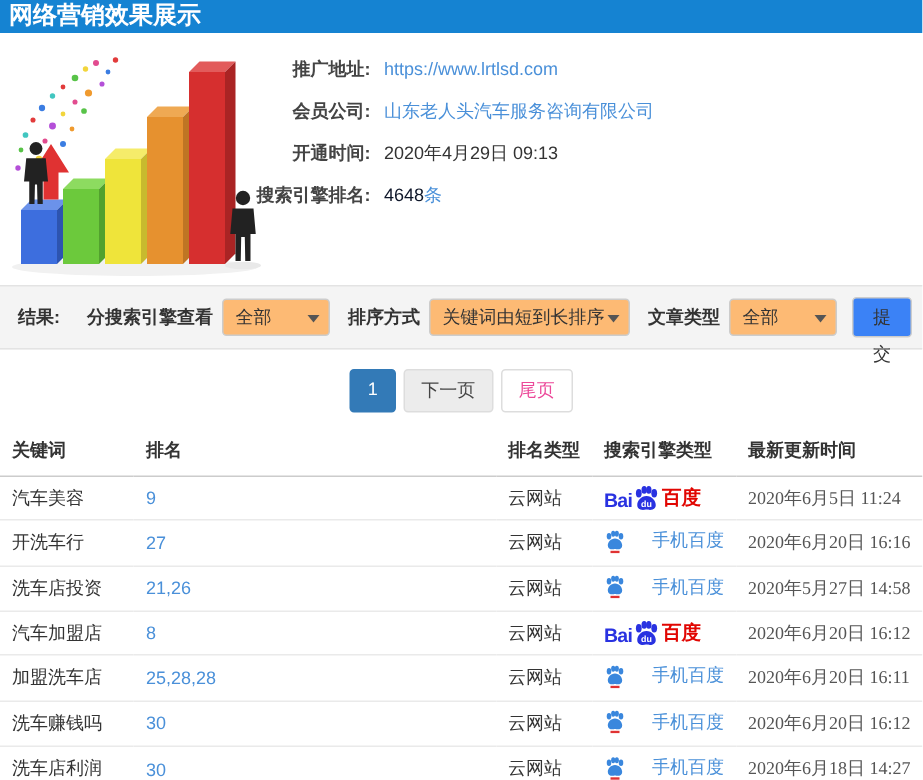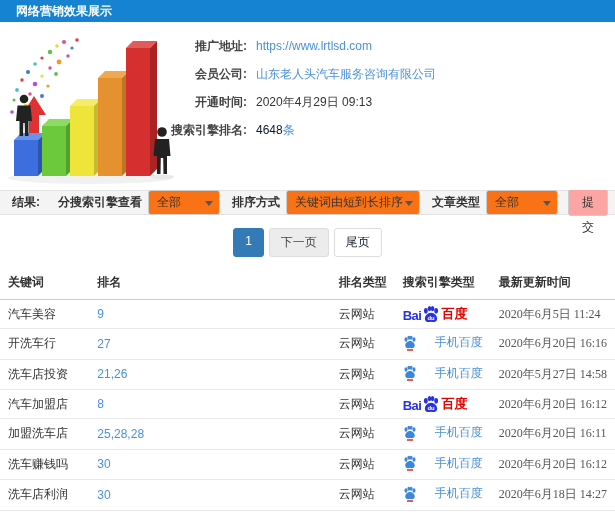--- a/index.html
+++ b/index.html
@@ -4,52 +4,52 @@
 <style>
   * { box-sizing: border-box; }
   html,body { margin:0; padding:0; }
   body {
     width:615px; height:520px; overflow:hidden;
     background:#fff; color:#333;
     font-family:"Liberation Sans", sans-serif; font-size:12px;
   }
   
   .topbar { height:22px; background:#1583d2; color:#fff;
-    line-height:22px; padding-left:16px; font-size:12px; font-weight:bold; }
+    line-height:22px; padding-left:6px; font-size:16px; font-weight:bold; }
   
   .info { position:relative; height:168px; background:#fff; }
   .illus { position:absolute; left:2px; top:6px; }
   .info-rows { padding-top:10px; }
   .info-row { display:flex; height:28px; align-items:center; }
   .info-label { width:247px; text-align:right; font-weight:bold; color:#444; }
   .info-value { margin-left:9px; }
   .link { color:#4a90d9; text-decoration:none; cursor:pointer; }
   .num-orange { color:#0f172a; }
   
-  .filter-bar { height:25px; background:#f4f4f4;
+  .filter-bar { height:43px; background:#f4f4f4;
     border-top:1px solid #e3e3e3; border-bottom:1px solid #e3e3e3;
     display:flex; align-items:center; padding:0 12px; }
   .flabel { font-weight:bold; color:#333; margin:0 6px 0 12px; white-space:nowrap; }
   .flabel.first { margin-left:0; }
   .spacer { flex:1; }
-  .select { position:relative; background:#f97316; border:1px solid #ccc; border-radius:3px;
+  .select { position:relative; background:#fdba74; border:1px solid #ccc; border-radius:3px;
     height:25px; line-height:23px; padding:0 36px 0 8px; cursor:pointer; white-space:nowrap; }
   .select .caret { position:absolute; right:6px; top:10px; width:0; height:0;
     border-left:4px solid transparent; border-right:4px solid transparent;
     border-top:5px solid #555; }
   .sel-engine { min-width:72px; }
   .sel-sort   { min-width:134px; }
   .sel-article{ min-width:72px; }
   .btn-submit { height:27px; line-height:25px; padding:0 13px; margin-left:10px;
-    background:#fca5a5; border:1px solid #ccc; border-radius:3px; color:#333; cursor:pointer;
+    background:#3b82f6; border:1px solid #ccc; border-radius:3px; color:#333; cursor:pointer;
     font-size:12px; font-family:inherit; }
   
   .pagination { display:flex; justify-content:center; gap:5px; margin-top:13px; }
   .page { min-width:16px; text-align:center; padding:5px 11px; border:1px solid #ddd;
-    border-radius:3px; background:#fff; color:#0f172a; cursor:pointer; }
+    border-radius:3px; background:#fff; color:#ec4899; cursor:pointer; }
   .page.active { background:#337ab7; border-color:#337ab7; color:#fff; }
   .page.gray { background:#ececec; color:#444; }
   
   table { width:100%; border-collapse:collapse; margin-top:9px; font-size:12px; }
   th { text-align:left; font-weight:bold; color:#333; padding:8px;
     border-bottom:1px solid #ccc; white-space:nowrap; }
   td { padding:5px 8px; border-bottom:1px solid #eaeaea; vertical-align:middle;
     white-space:nowrap; }
   td.rank { color:#4a90d9; cursor:pointer; }
   td.time { color:#555;font-family:Liberation Serif, serif; }

